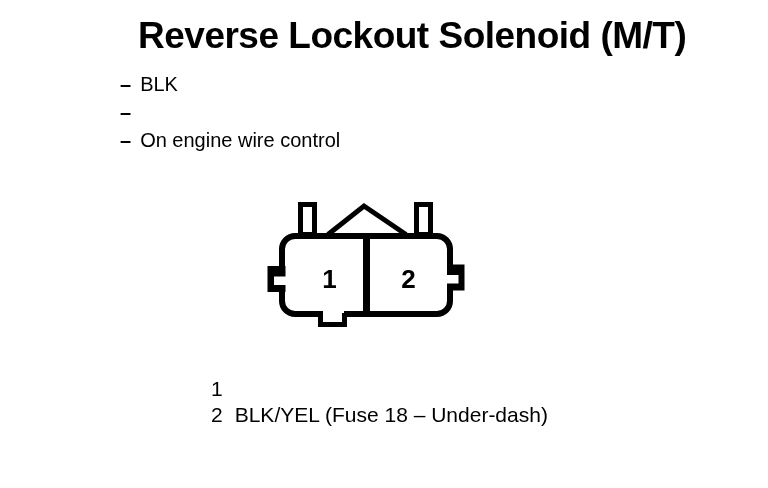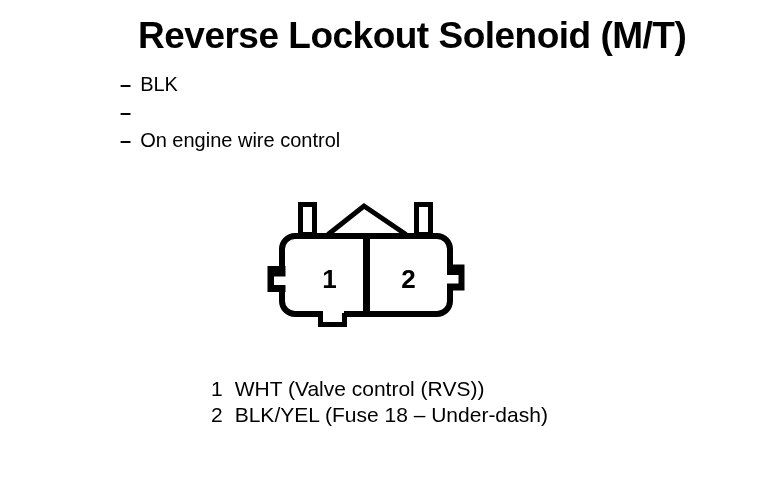--- a/index.html
+++ b/index.html
@@ -102,21 +102,20 @@
       <rect x="447" y="264.5" width="17.5" height="26" fill="#000000" stroke="none"></rect>
       <rect x="440.5" y="275" width="18" height="8.5" fill="#ffffff" stroke="none"></rect>
     </g>
     <text x="329.5" y="288" text-anchor="middle" font-size="26" font-weight="bold" fill="#000000">1</text>
     <text x="408.5" y="288" text-anchor="middle" font-size="26" font-weight="bold" fill="#000000">2</text>
   </svg>
 
   <div class="legend">
     <div class="legend-row">
       <span class="legend-pin">1</span>
-      <span>WHT (Valve control (RVS))</span>
     </div>
     <div class="legend-row">
       <span class="legend-pin">2</span>
       <span>BLK/YEL (Fuse 18 – Under-dash)</span>
     </div>
   </div>
 
 </div>
 
 </body></html>

